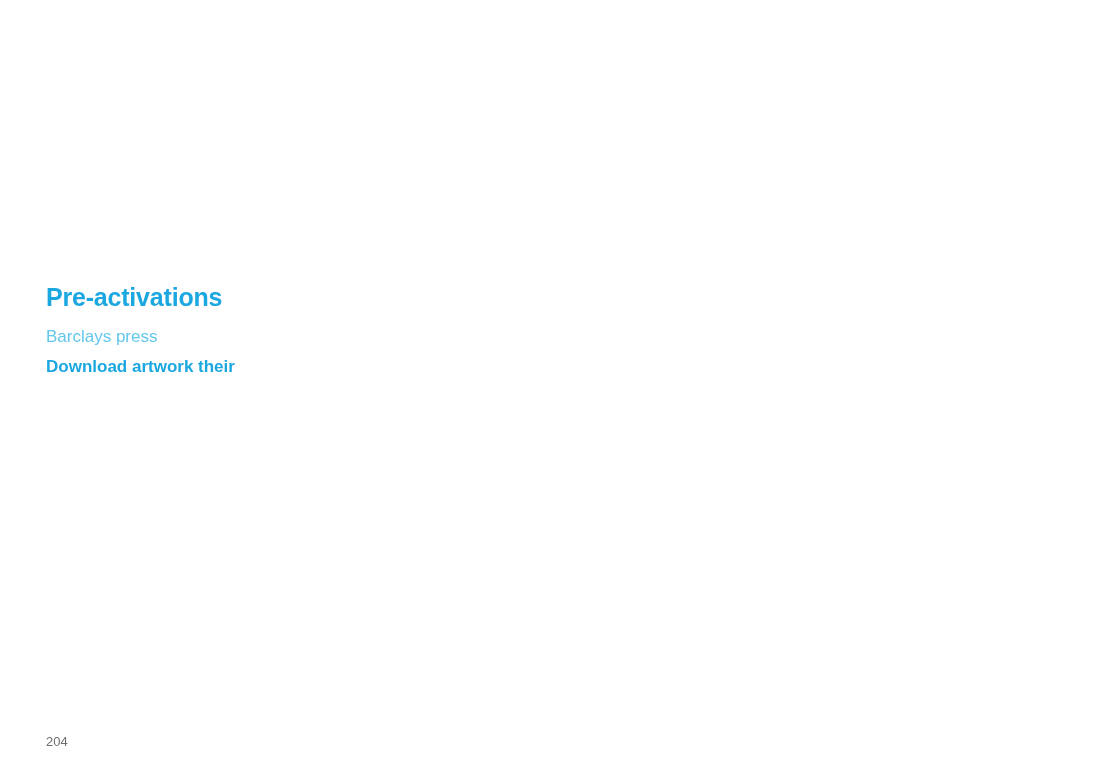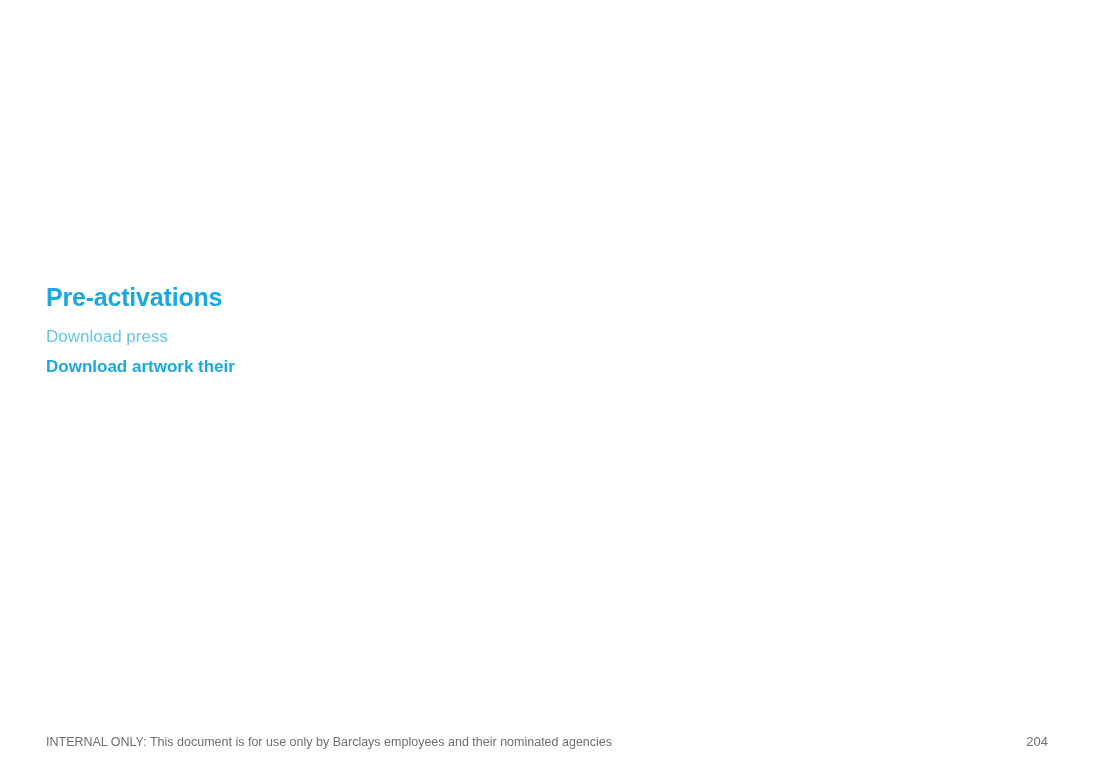--- a/index.html
+++ b/index.html
@@ -75,24 +75,23 @@
   }
 </style>
 </head>
 <body>
 
 <div class="slide">
 
   <div class="content-block">
     <h1 class="page-title">Pre-activations</h1>
 
-    <p class="page-subtitle">Download press</p>
+    <p class="page-subtitle">Barclays press</p>
 
     <a class="download-link">Download artwork their</a>
   </div>
 
   <div class="footer">
-    <span class="footer-notice">INTERNAL ONLY: This document is for use only by Barclays employees and their nominated agencies</span>
 
     <span class="page-number">204</span>
   </div>
 
 </div>
 
 </body></html>

